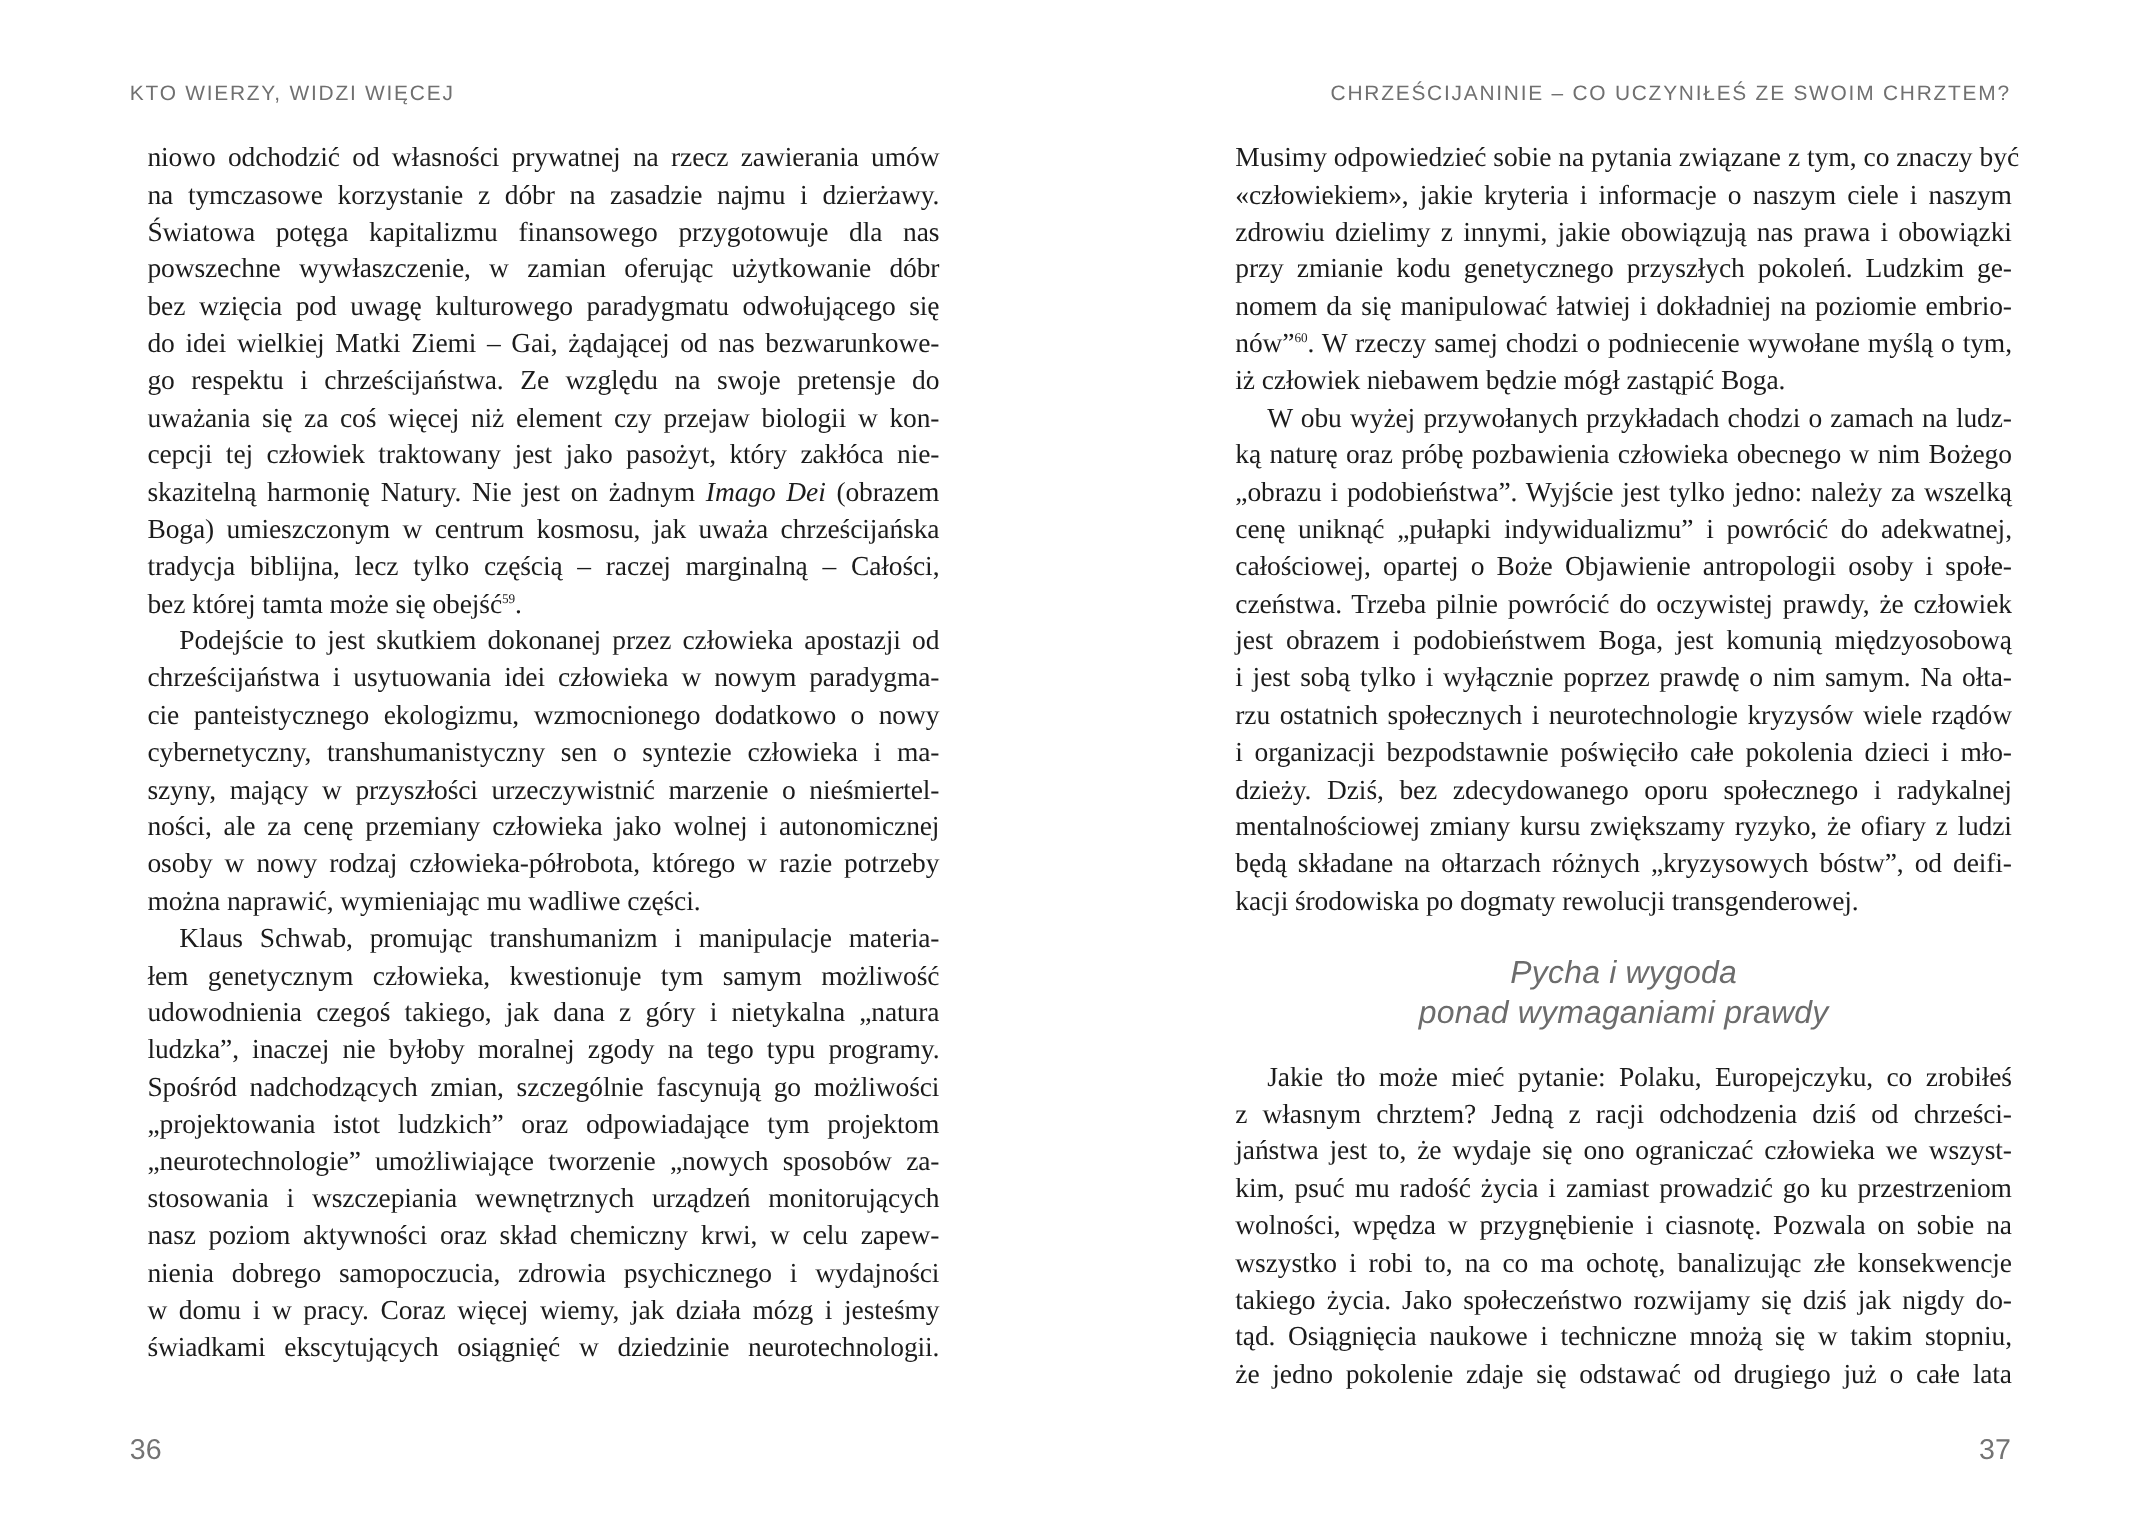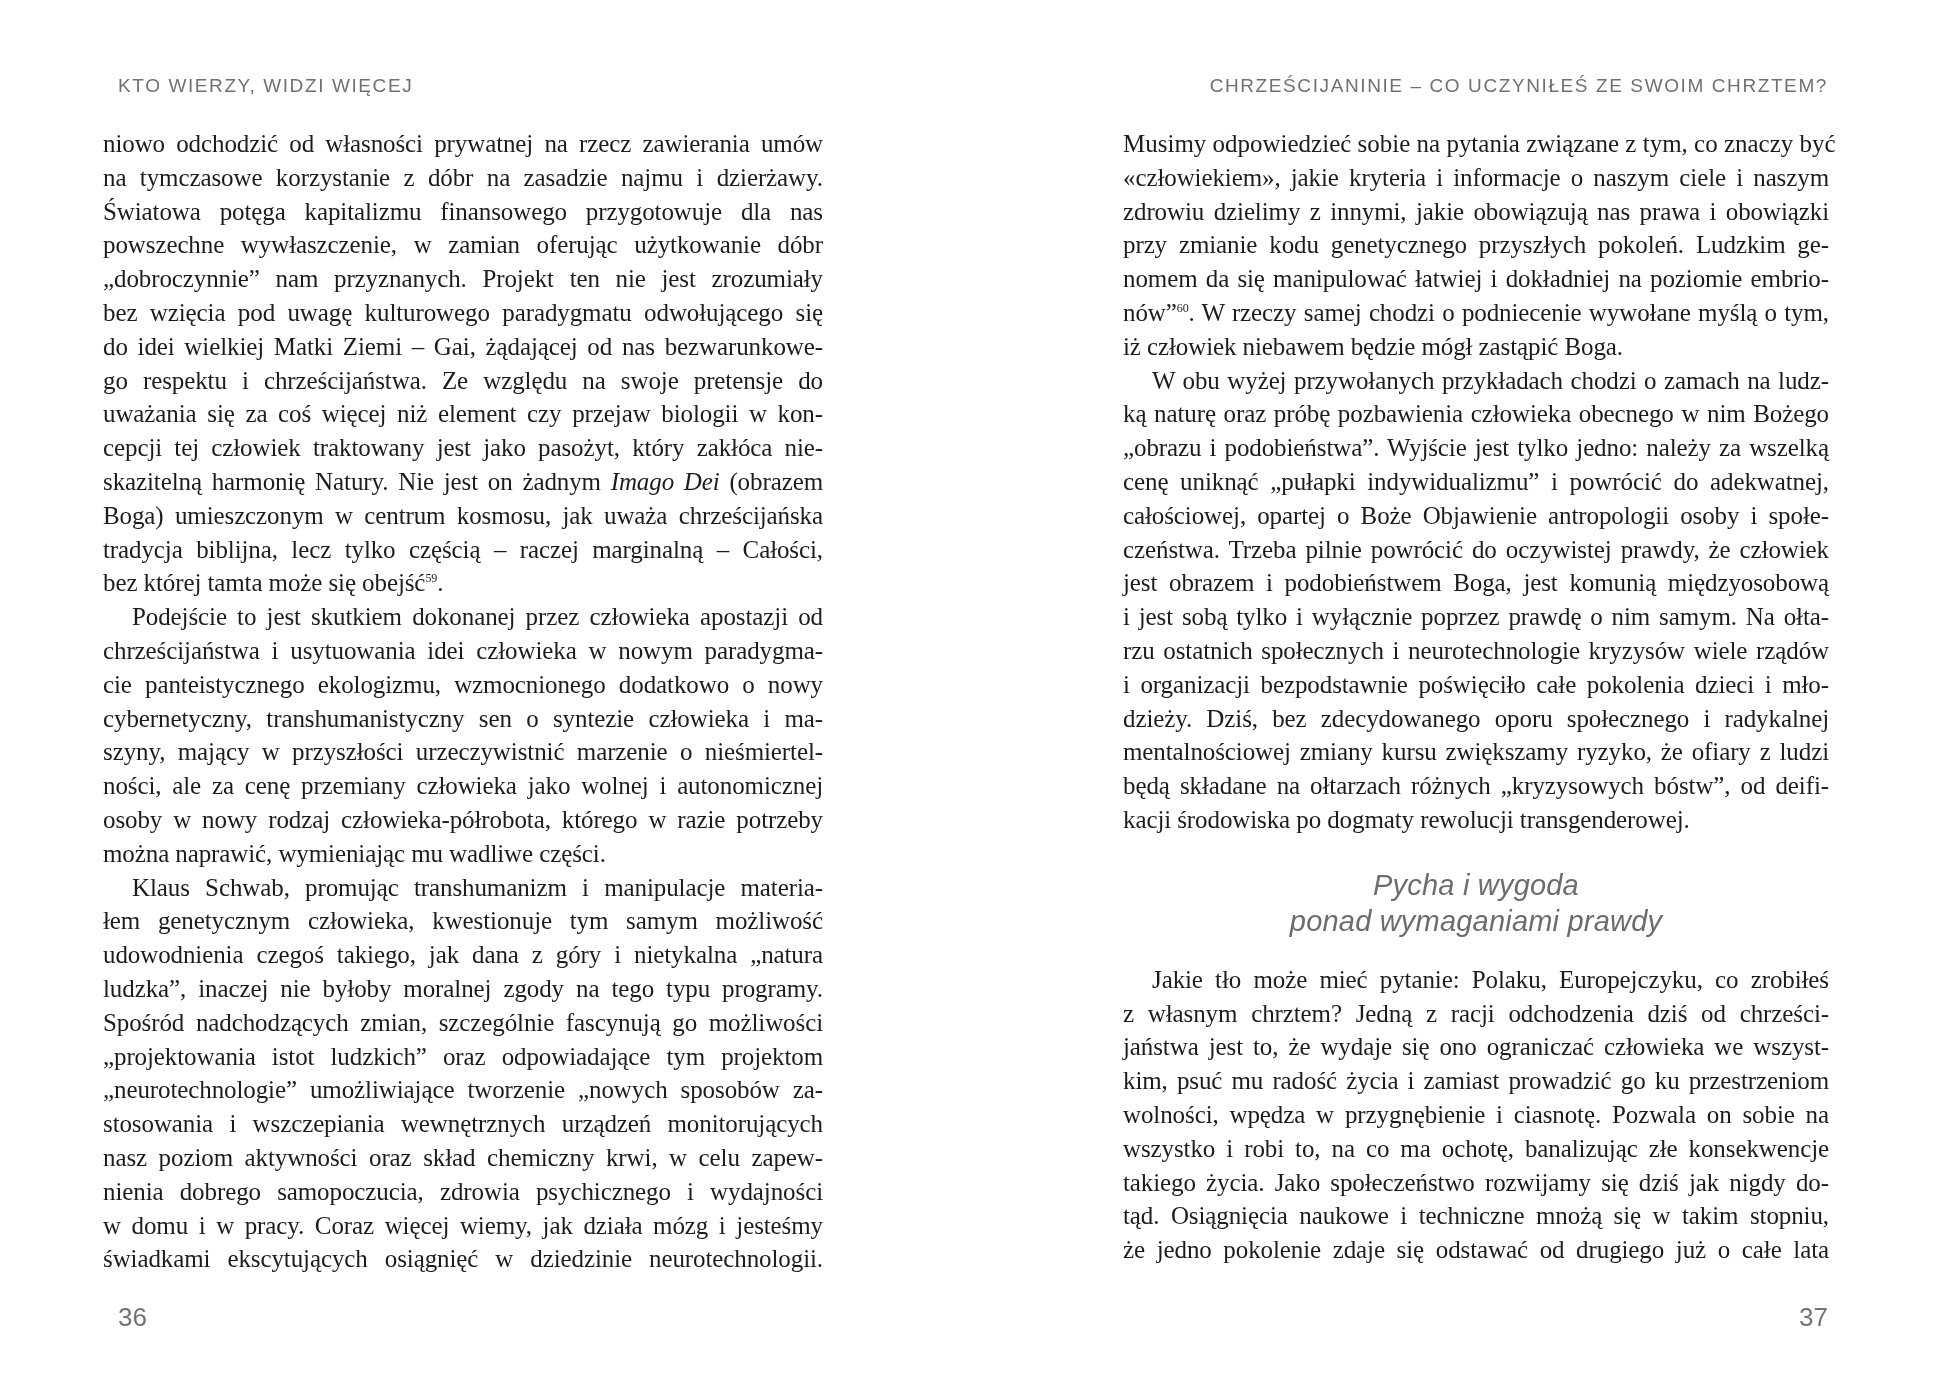--- a/index.html
+++ b/index.html
@@ -33,21 +33,21 @@
     white-space: nowrap;
     line-height: 24px;
   }
   #page-left .running-head { left: 118px; }
   #page-right .running-head { right: 121px; text-align: right; }
 
   .column {
     position: absolute;
     top: 127px;
   }
-  #page-left .column { left: 103px; width: 720px; }
+  #page-left .column { left: 134px; width: 720px; }
   #page-right .column { left: 148px; width: 706px; }
 
   .line {
     height: 33.8px;
     line-height: 33.8px;
     font-family: "Liberation Serif", "DejaVu Serif", serif;
     font-size: 25px;
     white-space: nowrap;
     text-align: justify;
     text-align-last: justify;
@@ -92,21 +92,20 @@
 <body>
 
 <div class="page" id="page-left">
   <div class="running-head">KTO WIERZY, WIDZI WIĘCEJ</div>
   <div class="column">
       <div>
         <div class="line">niowo odchodzić od własności prywatnej na rzecz zawierania umów</div>
         <div class="line">na tymczasowe korzystanie z dóbr na zasadzie najmu i dzierżawy.</div>
         <div class="line">Światowa potęga kapitalizmu finansowego przygotowuje dla nas</div>
         <div class="line">powszechne wywłaszczenie, w zamian oferując użytkowanie dóbr</div>
-        <div class="line">„dobroczynnie” nam przyznanych. Projekt ten nie jest zrozumiały</div>
         <div class="line">bez wzięcia pod uwagę kulturowego paradygmatu odwołującego się</div>
         <div class="line">do idei wielkiej Matki Ziemi – Gai, żądającej od nas bezwarunkowe-</div>
         <div class="line">go respektu i chrześcijaństwa. Ze względu na swoje pretensje do</div>
         <div class="line">uważania się za coś więcej niż element czy przejaw biologii w kon-</div>
         <div class="line">cepcji tej człowiek traktowany jest jako pasożyt, który zakłóca nie-</div>
         <div class="line">skazitelną harmonię Natury. Nie jest on żadnym <i>Imago Dei</i> (obrazem</div>
         <div class="line">Boga) umieszczonym w centrum kosmosu, jak uważa chrześcijańska</div>
         <div class="line">tradycja biblijna, lecz tylko częścią – raczej marginalną – Całości,</div>
         <div class="line last">bez której tamta może się obejść<sup class="fn">59</sup>.</div>
       </div>

